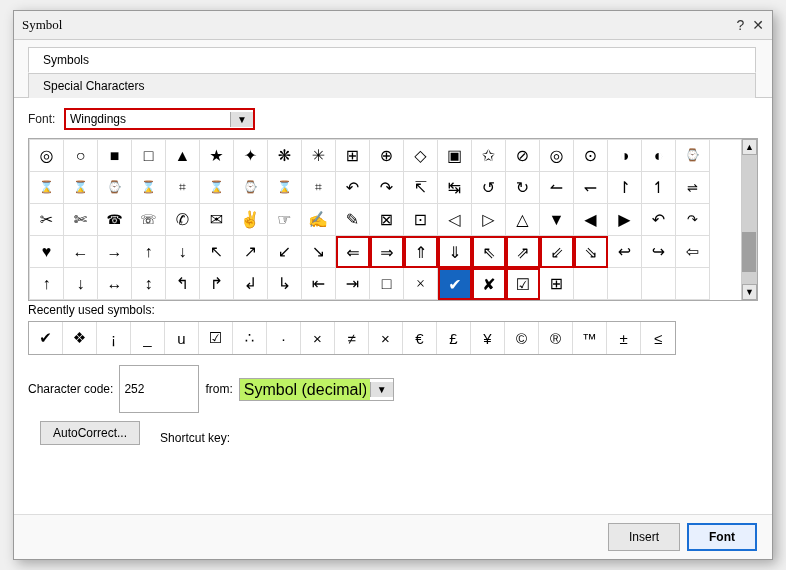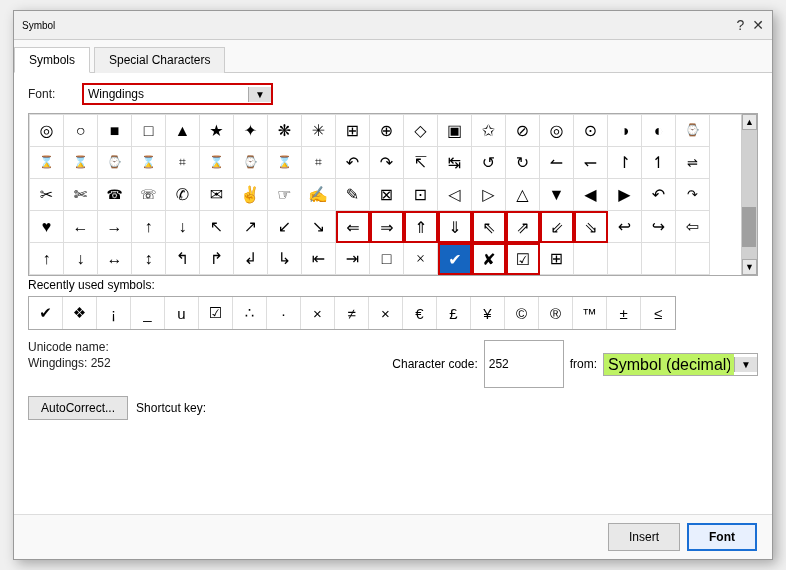--- a/index.html
+++ b/index.html
@@ -24,38 +24,40 @@
     .title-bar {
       background: #f0f0f0;
       border-bottom: 1px solid #ccc;
       display: flex;
       align-items: center;
       justify-content: space-between;
       padding: 6px 8px;
       user-select: none;
     }
     .title-bar-title {
-      font-size: 10px;
+      font-size: 13px;
       font-weight: normal;
+      font-family: Liberation Serif, serif;
     }
     .title-bar-controls {
       display: flex;
       align-items: center;
       gap: 8px;
     }
     .title-bar-controls span {
       cursor: pointer;
       font-size: 14px;
       color: #333;
     }
     .tabs {
       display: flex;
       border-bottom: 1px solid #ccc;
-      padding: 6px 12px 0 0;
+      padding: 6px 12px 0 14px;
       background: #f9f9f9;
+      flex-direction: column;
     }
     .tab {
       padding: 5px 14px;
       border: 1px solid #ccc;
       border-bottom: none;
       background: #f0f0f0;
       cursor: pointer;
       font-size: 12px;
       margin-right: 4px;
       position: relative;
@@ -67,21 +69,21 @@
       z-index: 1;
     }
     .content {
       padding: 10px 14px;
       flex: 1;
     }
     .font-row {
       display: flex;
       align-items: center;
       margin-bottom: 8px;
-      gap: 24px;
+      gap: 6px;
     }
     .font-label {
       font-size: 12px;
       color: #222;
       min-width: 30px;
     }
     .font-select-wrapper {
       border: 2px solid #c00;
       display: inline-flex;
       align-items: center;
@@ -237,23 +239,24 @@
       background: #bef264;
     }
     .from-arrow {
       background: #e0e0e0;
       border-left: 1px solid #aaa;
       padding: 2px 6px;
       font-size: 10px;
     }
     .autocorrect-row {
       display: flex;
-      align-items: center;
-      gap: 8px;
+      align-items: flex-end;
+      gap: 20px;
       margin-top: 8px;
+      margin-left: 12px;
     }
     .btn-autocorrect, .btn-shortcut {
       padding: 4px 12px;
       border: 1px solid #aaa;
       background: #e8e8e8;
       cursor: pointer;
       font-size: 12px;
     }
     .shortcut-key-label {
       font-size: 12px;
@@ -453,24 +456,20 @@
         <div class="recent-cell">¥</div>
         <div class="recent-cell">©</div>
         <div class="recent-cell">®</div>
         <div class="recent-cell">™</div>
         <div class="recent-cell">±</div>
         <div class="recent-cell">≤</div>
       </div>
     </div>
 
     <div class="info-row">
-      <div class="unicode-info">
-        <span class="unicode-name-label">Unicode name:</span>
-        <span class="wingdings-label">Wingdings: 252</span>
-      </div>
       <div class="char-code-row">
         <span class="char-code-label">Character code:</span>
         <input class="char-code-input" type="text" value="252" style="">
         <span class="from-label">from:</span>
         <div class="from-select-wrapper">
           <select class="from-select">
             <option>Symbol (decimal)</option>
             <option>ASCII (decimal)</option>
             <option>ASCII (hex)</option>
             <option>Unicode (hex)</option>

